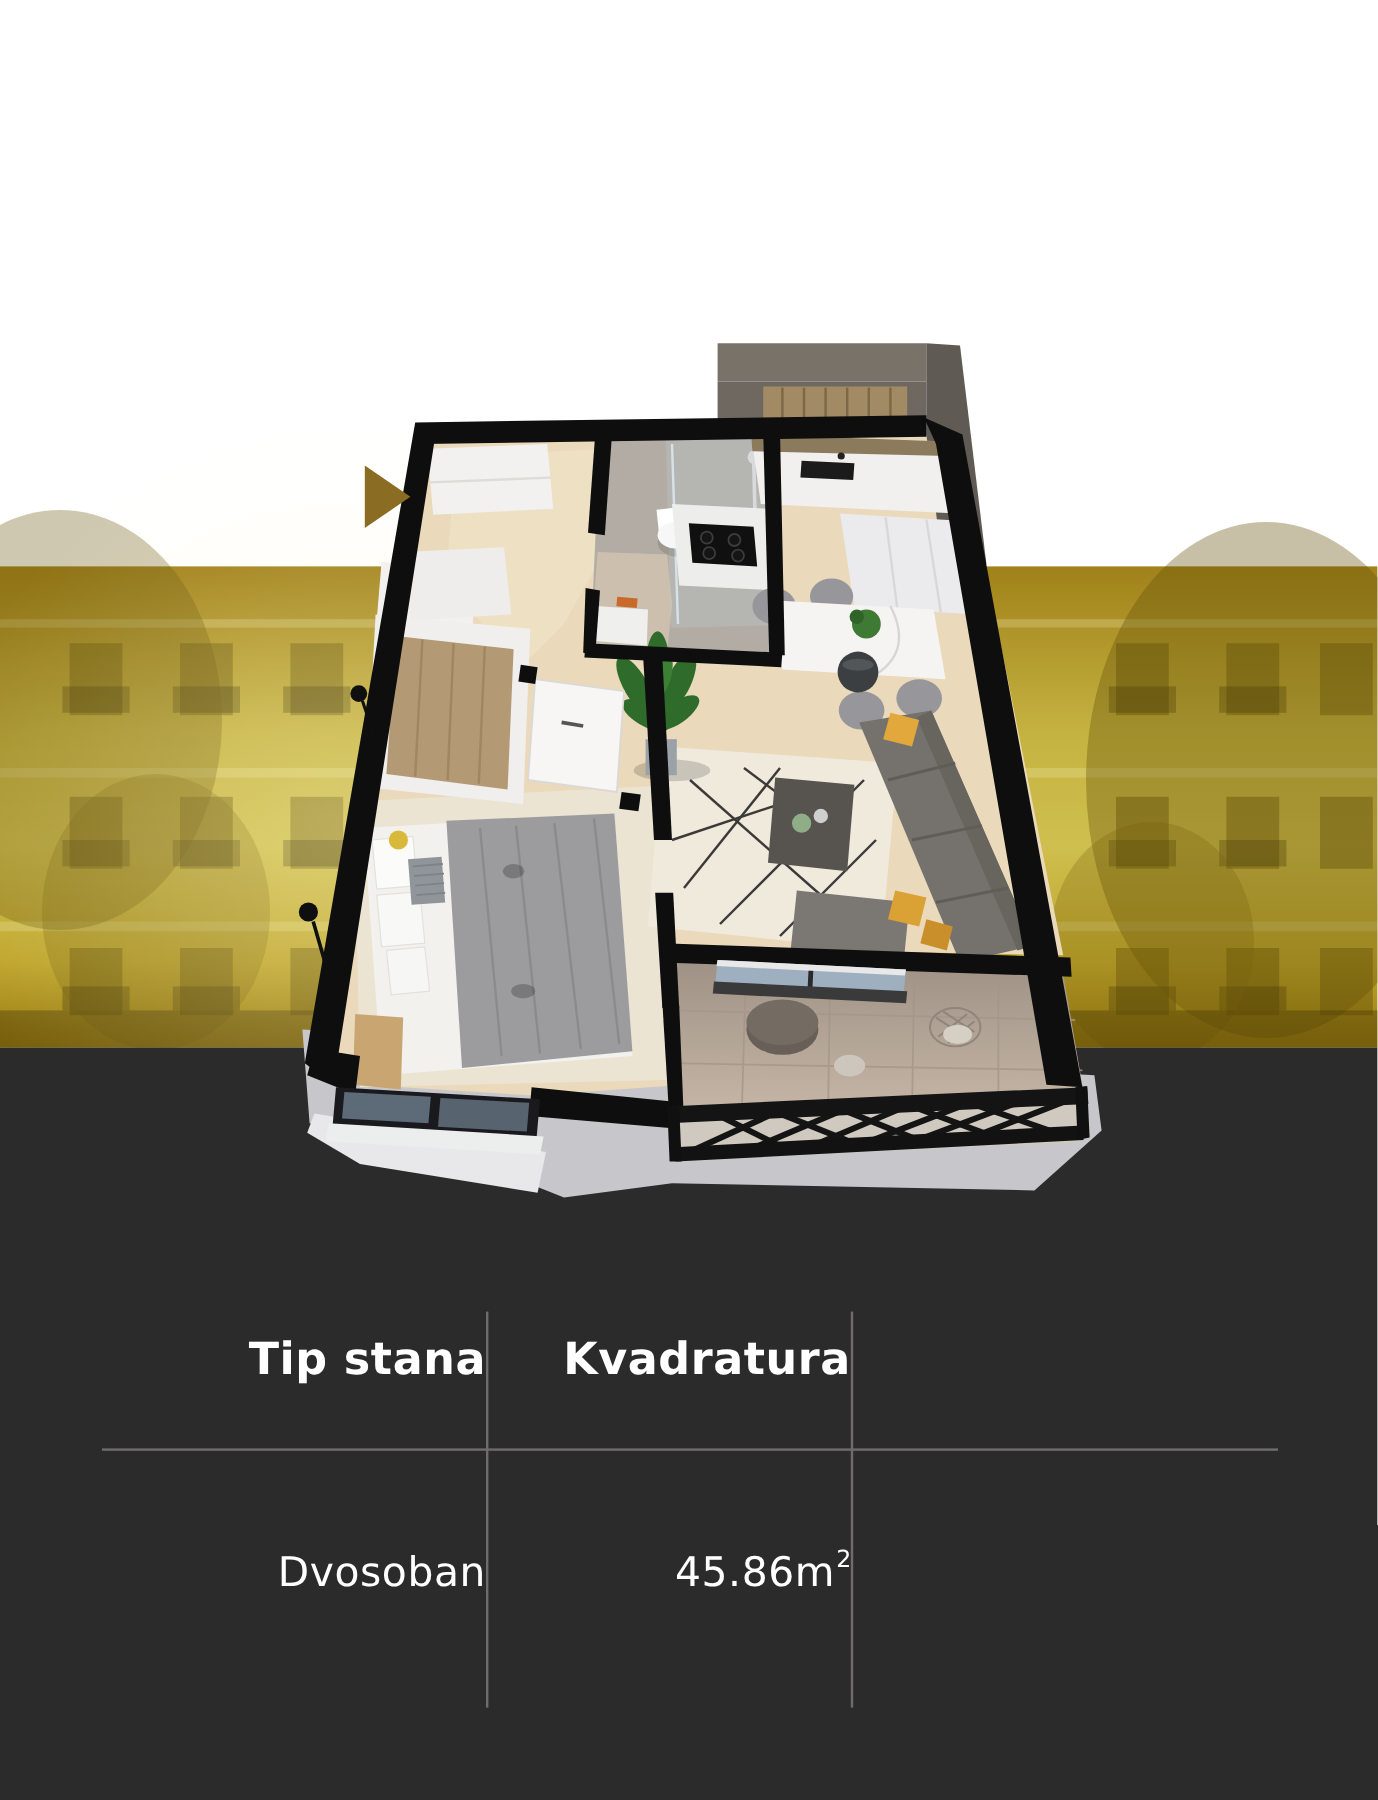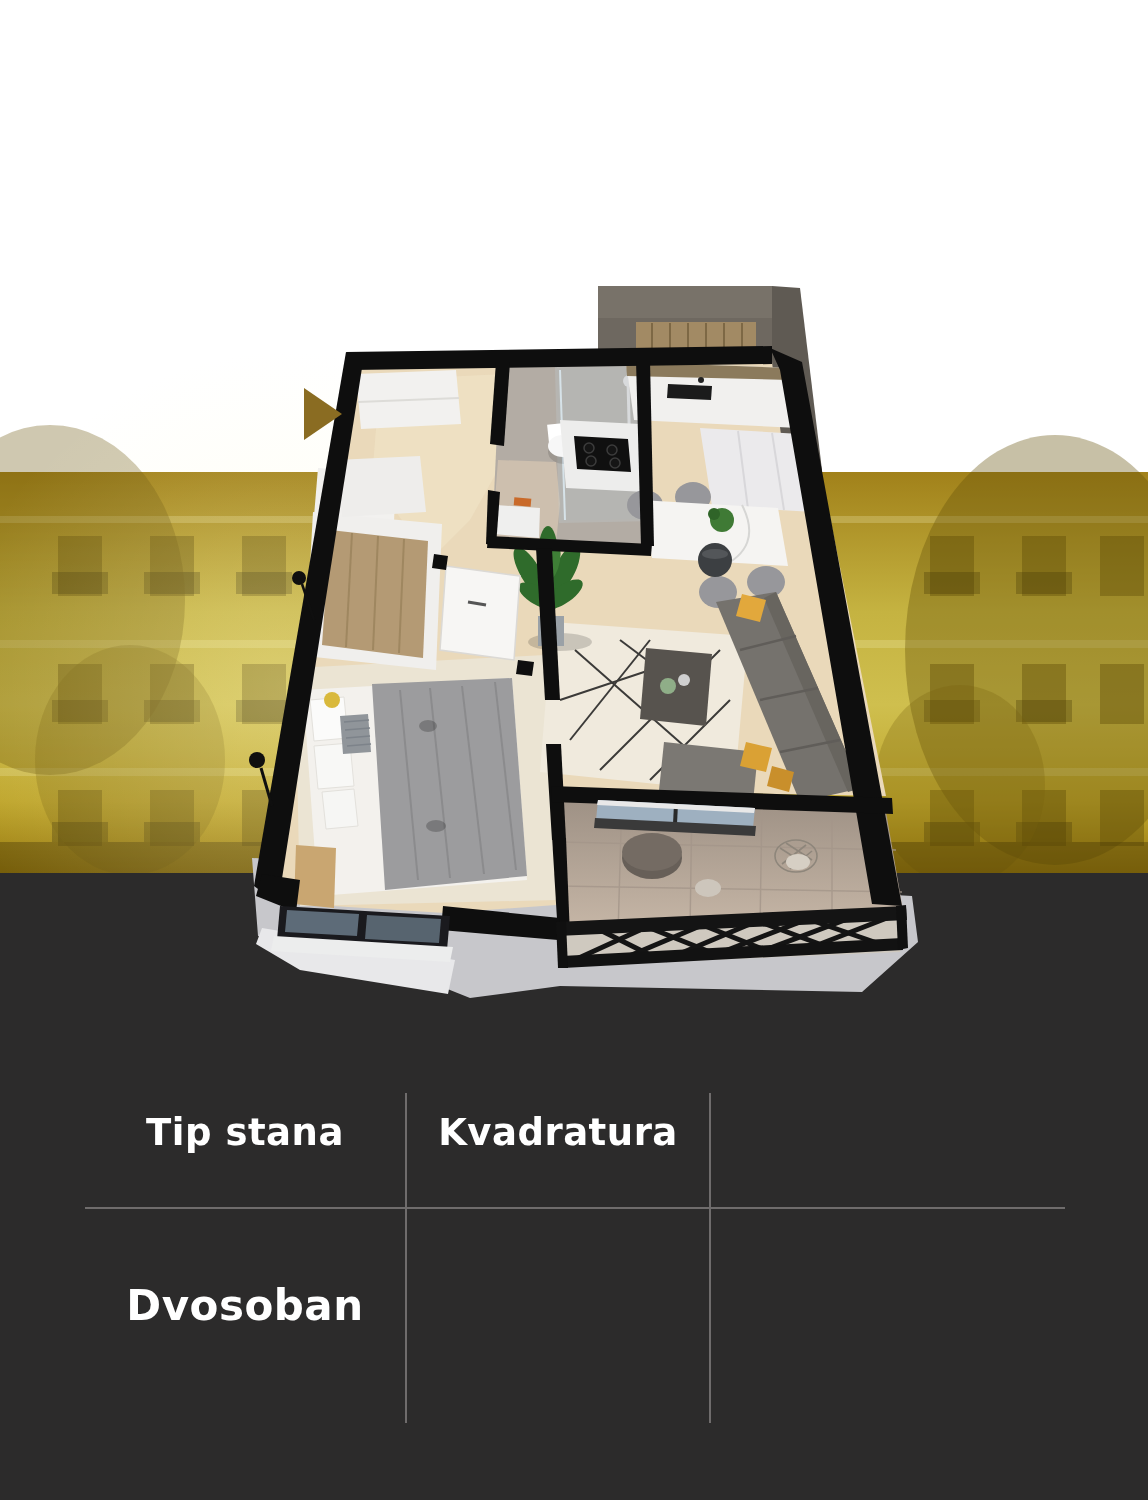--- a/index.html
+++ b/index.html
@@ -6,27 +6,27 @@
   body{
     width:1148px;height:1500px;position:relative;overflow:hidden;
     background:#ffffff;font-family:"DejaVu Sans","Liberation Sans",sans-serif;
   }
   .scene{position:absolute;left:0;top:0;width:1148px;height:1500px;}
   
   .info-table{
     position:absolute;left:85px;top:1093px;width:980px;height:330px;
     display:grid;grid-template-columns:322px 304px 354px;color:#ffffff;
   }
-  .it-col{position:relative;text-align:center;}
+  .it-col{position:relative;text-align:right;}
   .it-col.sep{border-right:2px solid #6f6c6c;}
   .it-header{
     margin-top:18px;font-size:37px;font-weight:700;letter-spacing:.5px;
   }
   .it-value{
-    position:absolute;left:0;right:0;top:188px;font-size:42px;font-weight:700;
+    position:absolute;left:0;right:0;top:198px;font-size:34px;font-weight:400;
     letter-spacing:.5px;
   }
   .it-value sup{font-size:58%;position:relative;top:-4px;left:1px;}
   .it-hline{
     position:absolute;left:0;top:114px;width:980px;height:0;
     border-top:2px solid #6f6c6c;
   }
 </style>
 </head>
 <body>
@@ -371,15 +371,16 @@
   </g>
 </svg>
 
 <div class="info-table">
   <div class="it-col sep">
     <div class="it-header">Tip stana</div>
     <div class="it-value">Dvosoban</div>
   </div>
   <div class="it-col sep">
     <div class="it-header">Kvadratura</div>
+    <div class="it-value"><span>45.86m</span><sup>2</sup></div>
   </div>
   <div class="it-hline"></div>
 </div>
 
 </body></html>

